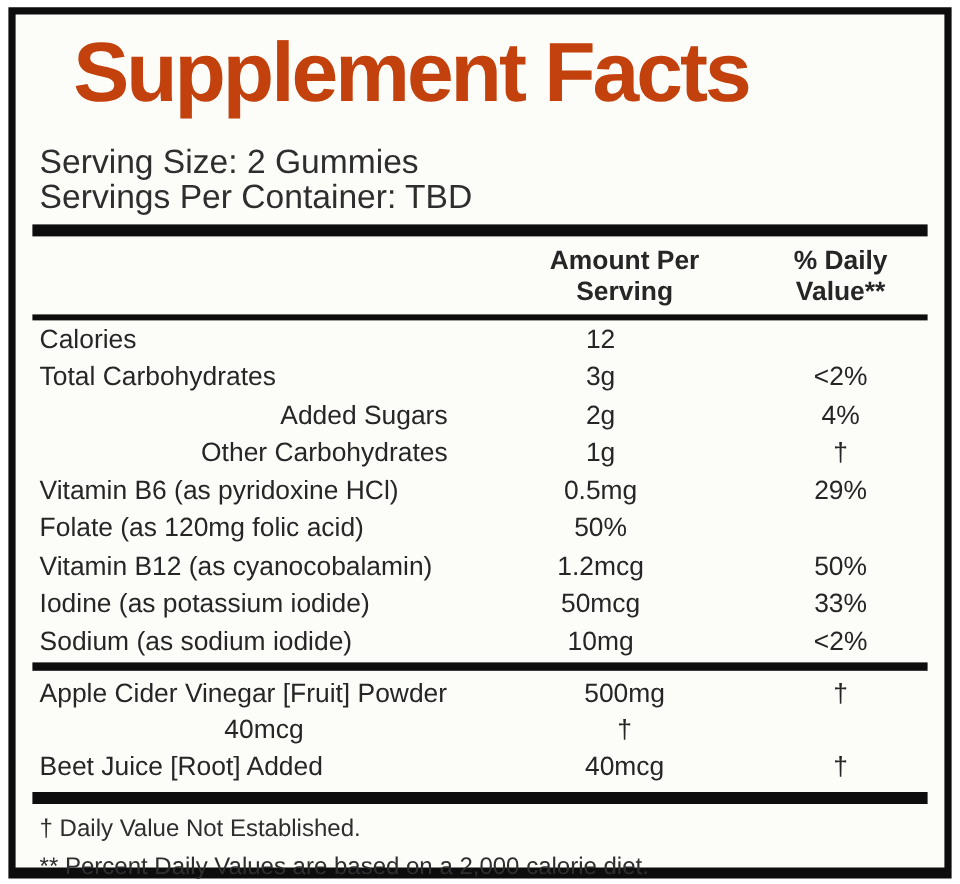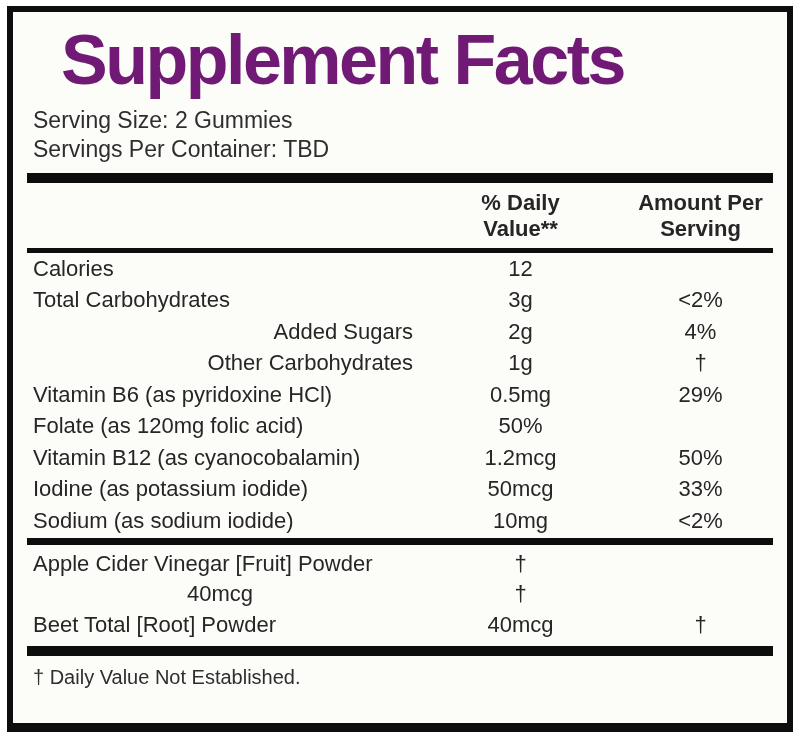--- a/index.html
+++ b/index.html
@@ -27,26 +27,26 @@
     border: 6px solid var(--border-c);
     border-bottom-width: 9px;
     background: var(--bg-c);
     padding: 0 14px;
   }
   .title {
     font-size: 70px;
     line-height: 72px;
     font-weight: 700;
     letter-spacing: -2.5px;
-    margin: 12px 0 10px 34px;
+    margin: 12px 0 24px 34px;
     white-space: nowrap;
-    color: #701a75;
+    color: #c2410c;
   }
   .serving {
-    font-size: 23px;
+    font-size: 28px;
     line-height: 29px;
     color: var(--muted-c);
     padding-left: 6px;
   }
   .bar {
     width: 100%;
     background: var(--border-c);
   }
   .bar-thick   { height: 10px; margin-top: 9px; }
   .bar-medium  { height: 5px; }
@@ -66,21 +66,21 @@
     font-size: 22px;
     line-height: 26px;
     text-align: center;
     white-space: pre-line;
     color: #141414;
   }
   .cell { font-size: 22px; }
   .cell.name   { text-align: left; padding-left: 6px; color: #262626; }
   .cell.amount { text-align: center; color: #262626; }
   .cell.dv     { text-align: center; color: #262626; }
-  .main-rows .row { height: 31.5px; }
+  .main-rows .row { height: 31.5px; gap: 20px; }
   .ingredient-rows { padding: 3px 0 2px 0; }
   .ingredient-rows .row { height: 30.5px; }
   .row.indent .cell.name { padding-left: 34px; text-align: right; }
   .footnotes { margin-top: 8px; padding-left: 6px; }
   .footnote {
     font-size: 20px;
     line-height: 26px;
     color: var(--muted-c);
   }
   .footnote + .footnote { margin-top: 5px; }
@@ -94,24 +94,24 @@
     <h1 class="title">Supplement Facts</h1>
 
     <div class="serving">Serving Size: 2 Gummies</div>
 
     <div class="serving">Servings Per Container: TBD</div>
 
     <div class="bar bar-thick"></div>
 
     <div class="row header-row">
       <div class="cell name"></div>
+      <div class="cell amount header-text">Amount Per
+Serving</div>
       <div class="cell dv header-text">% Daily
 Value**</div>
-      <div class="cell amount header-text">Amount Per
-Serving</div>
     </div>
 
     <div class="bar bar-medium"></div>
 
     <div class="rows main-rows">
         <div class="row">
     <div class="cell name">Calories</div>
     <div class="cell amount">12</div>
     <div class="cell dv"></div>
   </div>
@@ -154,33 +154,35 @@
     <div class="cell amount">10mg</div>
     <div class="cell dv">&lt;2%</div>
   </div>
       </div>
 
     <div class="bar bar-section"></div>
 
     <div class="rows ingredient-rows">
         <div class="row">
     <div class="cell name">Apple Cider Vinegar [Fruit] Powder</div>
+    <div class="cell amount">500mg</div>
     <div class="cell dv">†</div>
   </div>
         <div class="row">
     <div class="cell amount">40mcg</div>
     <div class="cell dv">†</div>
   </div>
         <div class="row">
-    <div class="cell name">Beet Total [Root] Powder</div>
+    <div class="cell name">Beet Juice [Root] Added</div>
     <div class="cell amount">40mcg</div>
     <div class="cell dv">†</div>
   </div>
       </div>
 
     <div class="bar bar-bottom"></div>
 
     <div class="footnotes">
       <div class="footnote">† Daily Value Not Established.</div>
+      <div class="footnote">** Percent Daily Values are based on a 2,000 calorie diet.</div>
     </div>
 
   </div>
 </div>
 
 </body></html>

